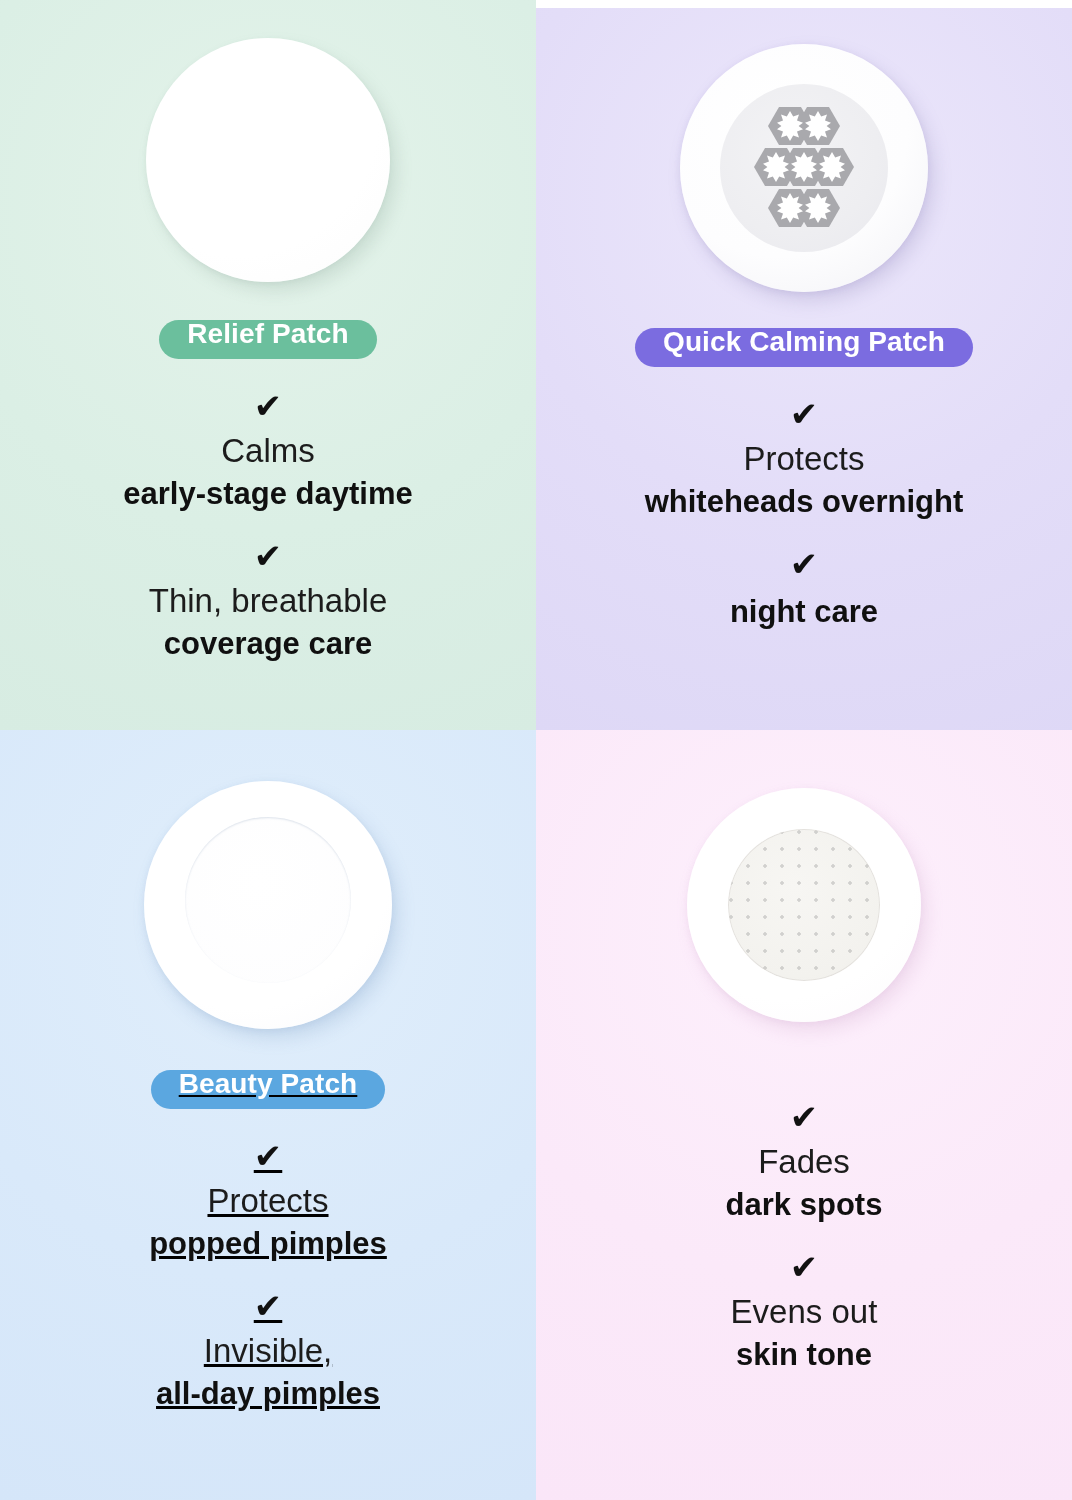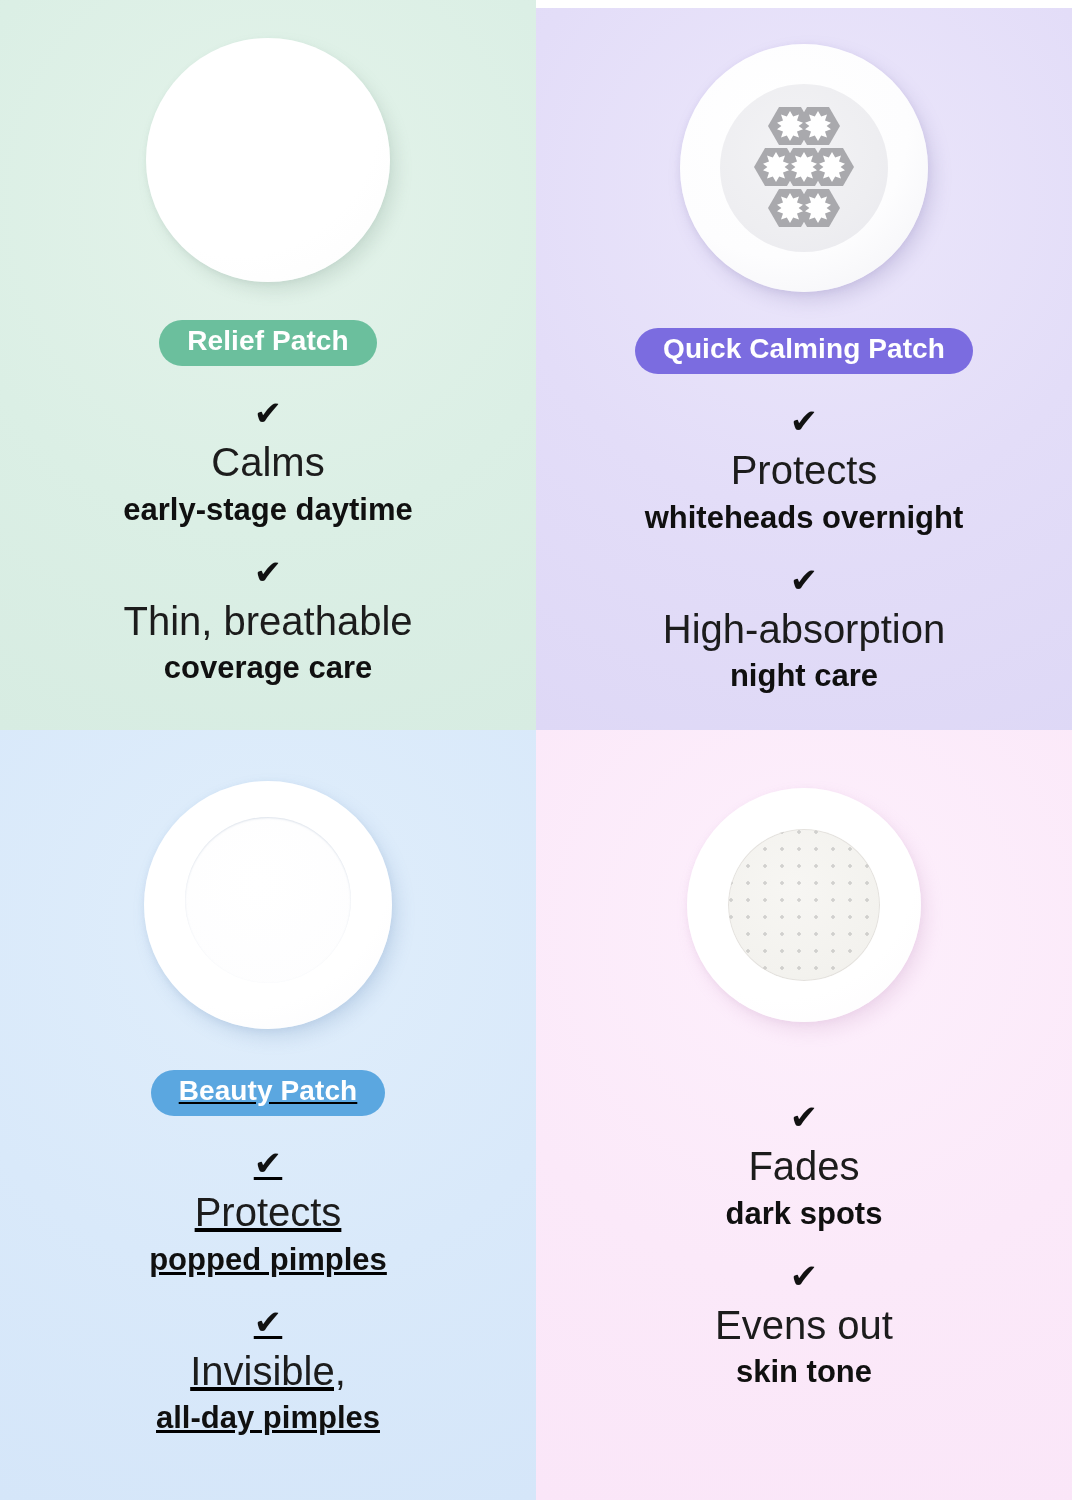--- a/index.html
+++ b/index.html
@@ -127,21 +127,21 @@
   }
 
   
   .badge {
     display: inline-block;
     border-radius: 999px;
     color: #ffffff;
     font-weight: bold;
     font-size: 28px;
     letter-spacing: 0.1px;
-    padding: 7px 28px 11px;
+    padding: 0 28px 11px;
     line-height: 1.0;
     white-space: nowrap;
   }
   .badge-green  { background: #6bbf9d; }
   .badge-purple { background: #7b6ce0; }
   .badge-blue   { background: #5ba7e0; }
   .badge-pink   { background: #ef9fd8; }
 
   
   .features {
@@ -162,21 +162,21 @@
 
   .check {
     font-size: 34px;
     line-height: 1;
     color: #111111;
     font-weight: bold;
     margin-bottom: 8px;
     font-family: "DejaVu Sans", sans-serif;
   }
   .line-light {
-    font-size: 40px;
+    font-size: 33px;
     color: #1c1c1c;
     line-height: 1.22;
     font-weight: normal;
   }
   .line-bold {
     font-size: 31px;
     color: #101010;
     line-height: 1.22;
     font-weight: bold;
     margin-top: 4px;
@@ -240,21 +240,20 @@
     </div>
     <div class="badge badge-purple">Quick Calming Patch</div>
     <div class="features">
       <div class="feature">
         <div class="check">✔</div>
         <div class="line-light">Protects</div>
         <div class="line-bold">whiteheads overnight</div>
       </div>
       <div class="feature">
         <div class="check">✔</div>
-        <div class="line-light">High-absorption</div>
         <div class="line-bold">night care</div>
       </div>
     </div>
   </div>
 
   <div class="quadrant q-blue">
     <div class="product-stage bottom">
       <div class="patch patch-ridge"></div>
     </div>
     <div class="badge badge-blue">Beauty Patch</div>

